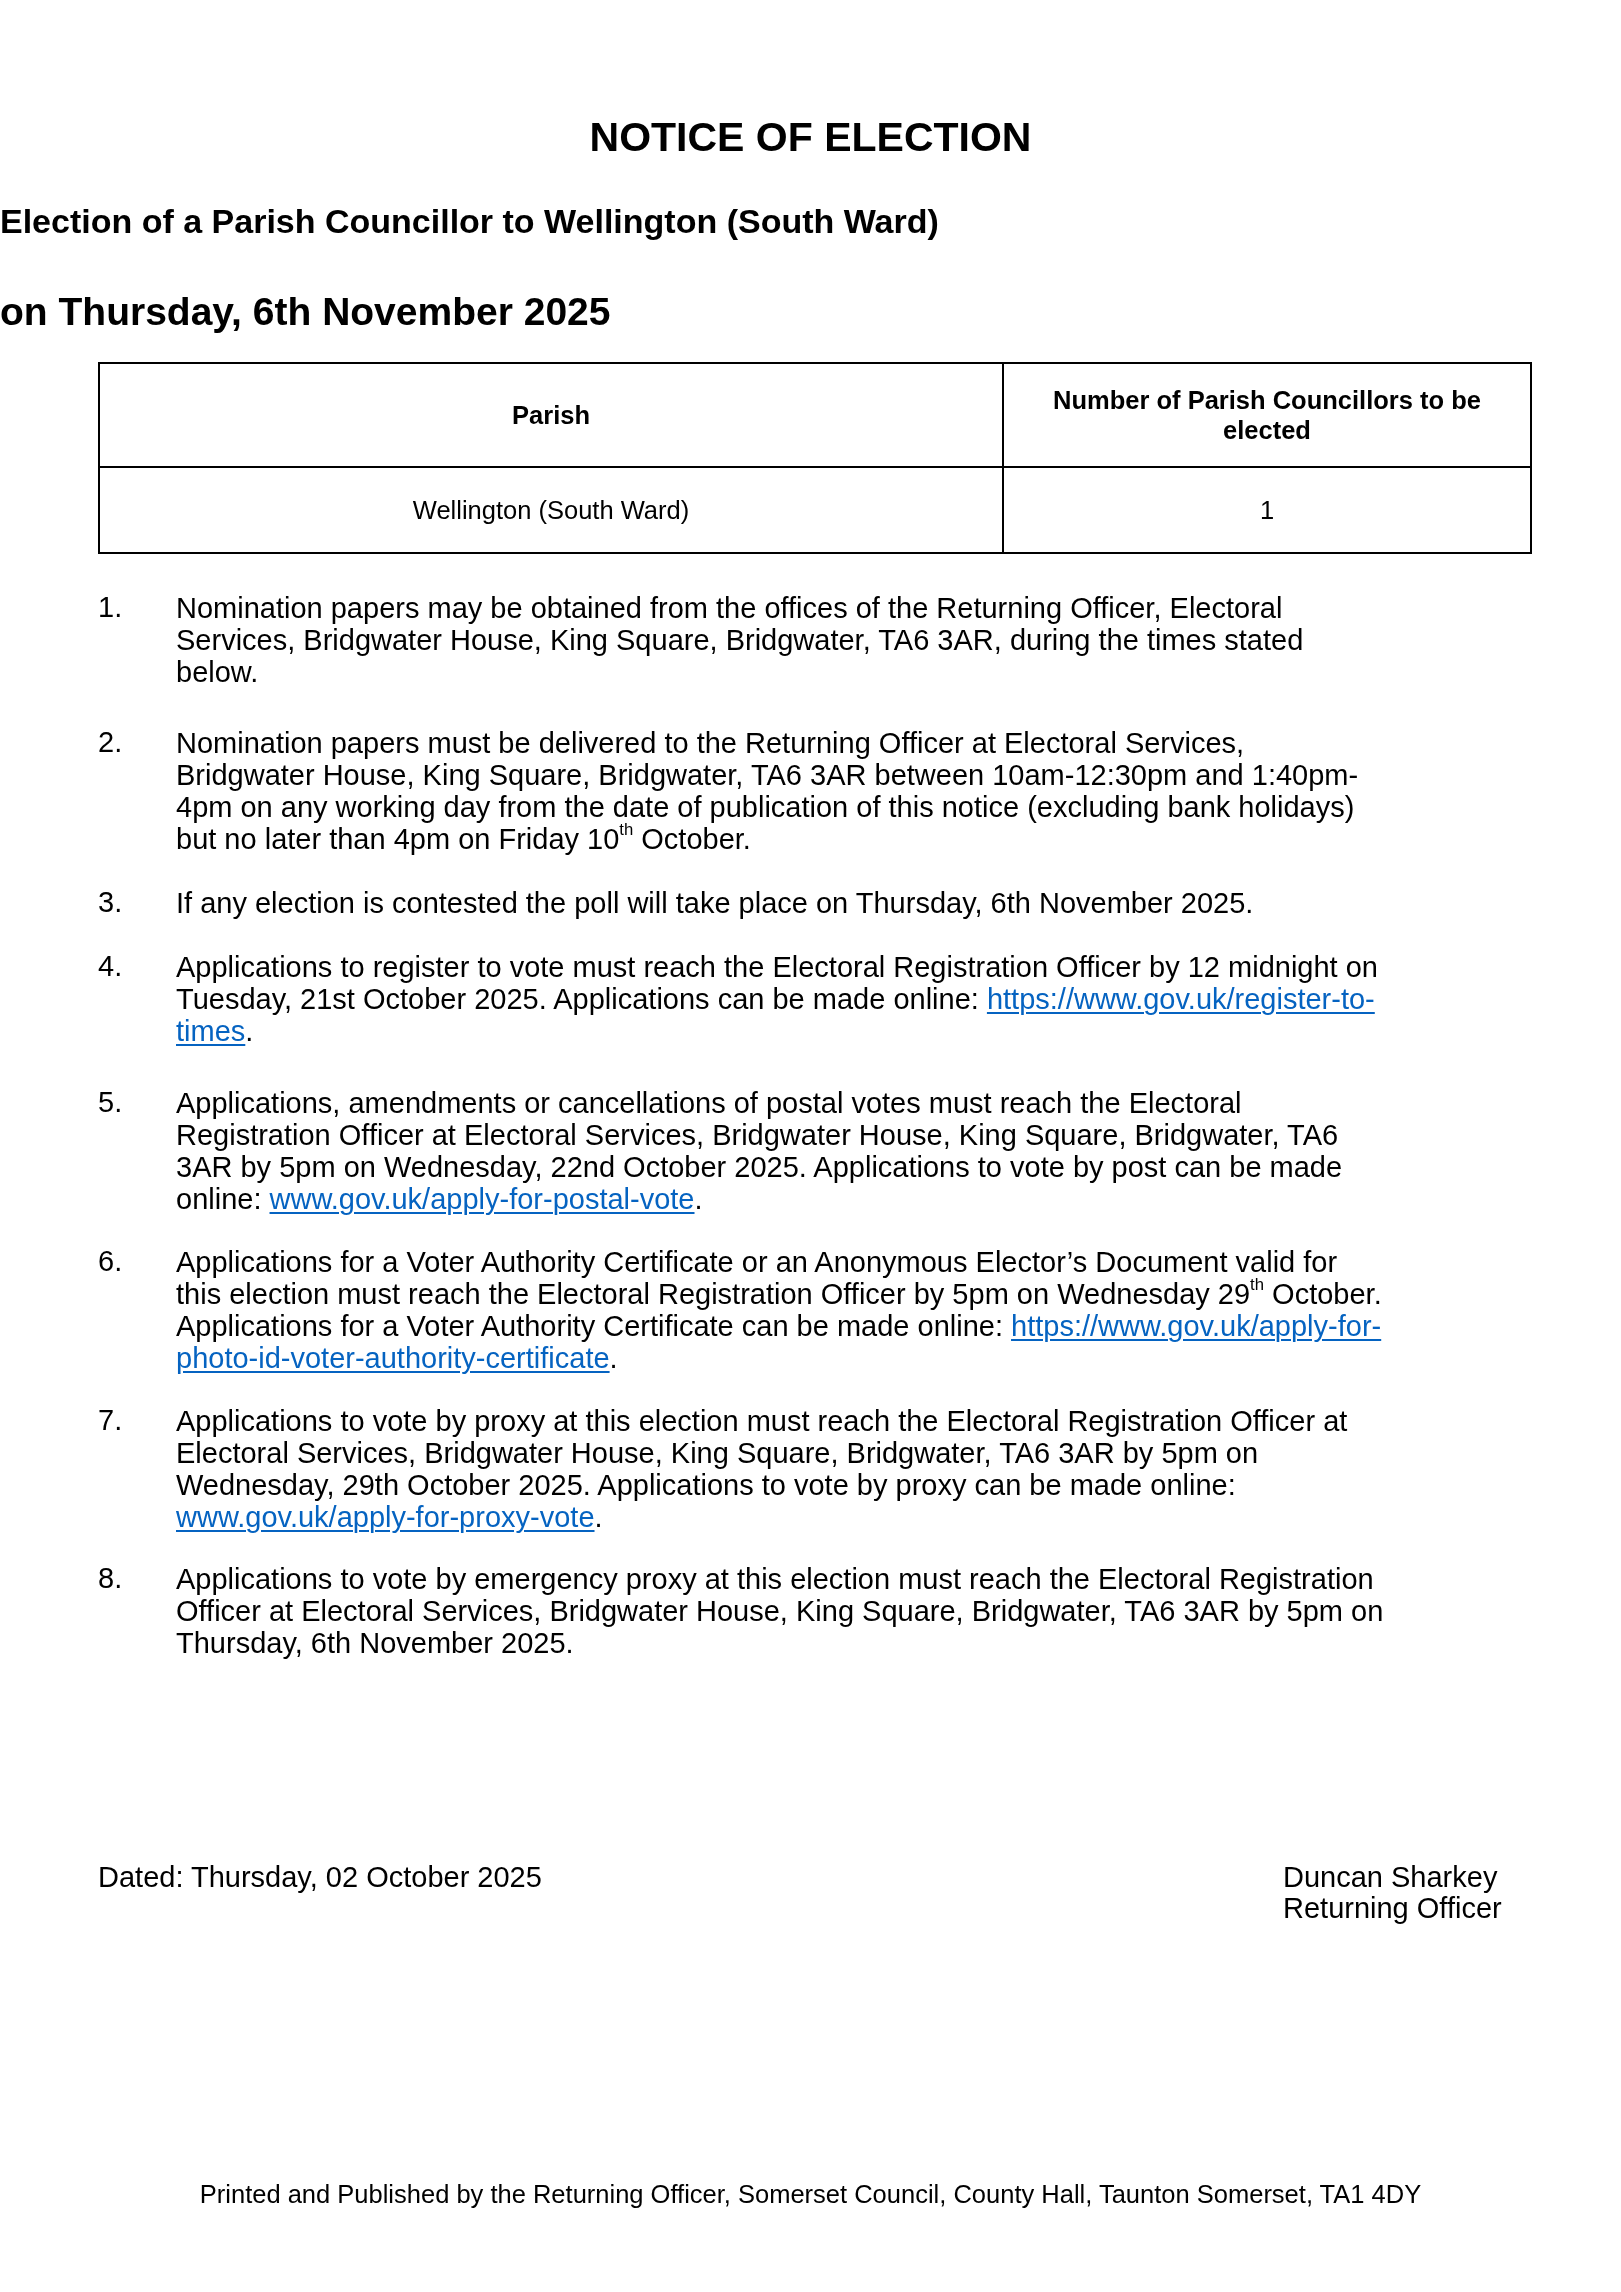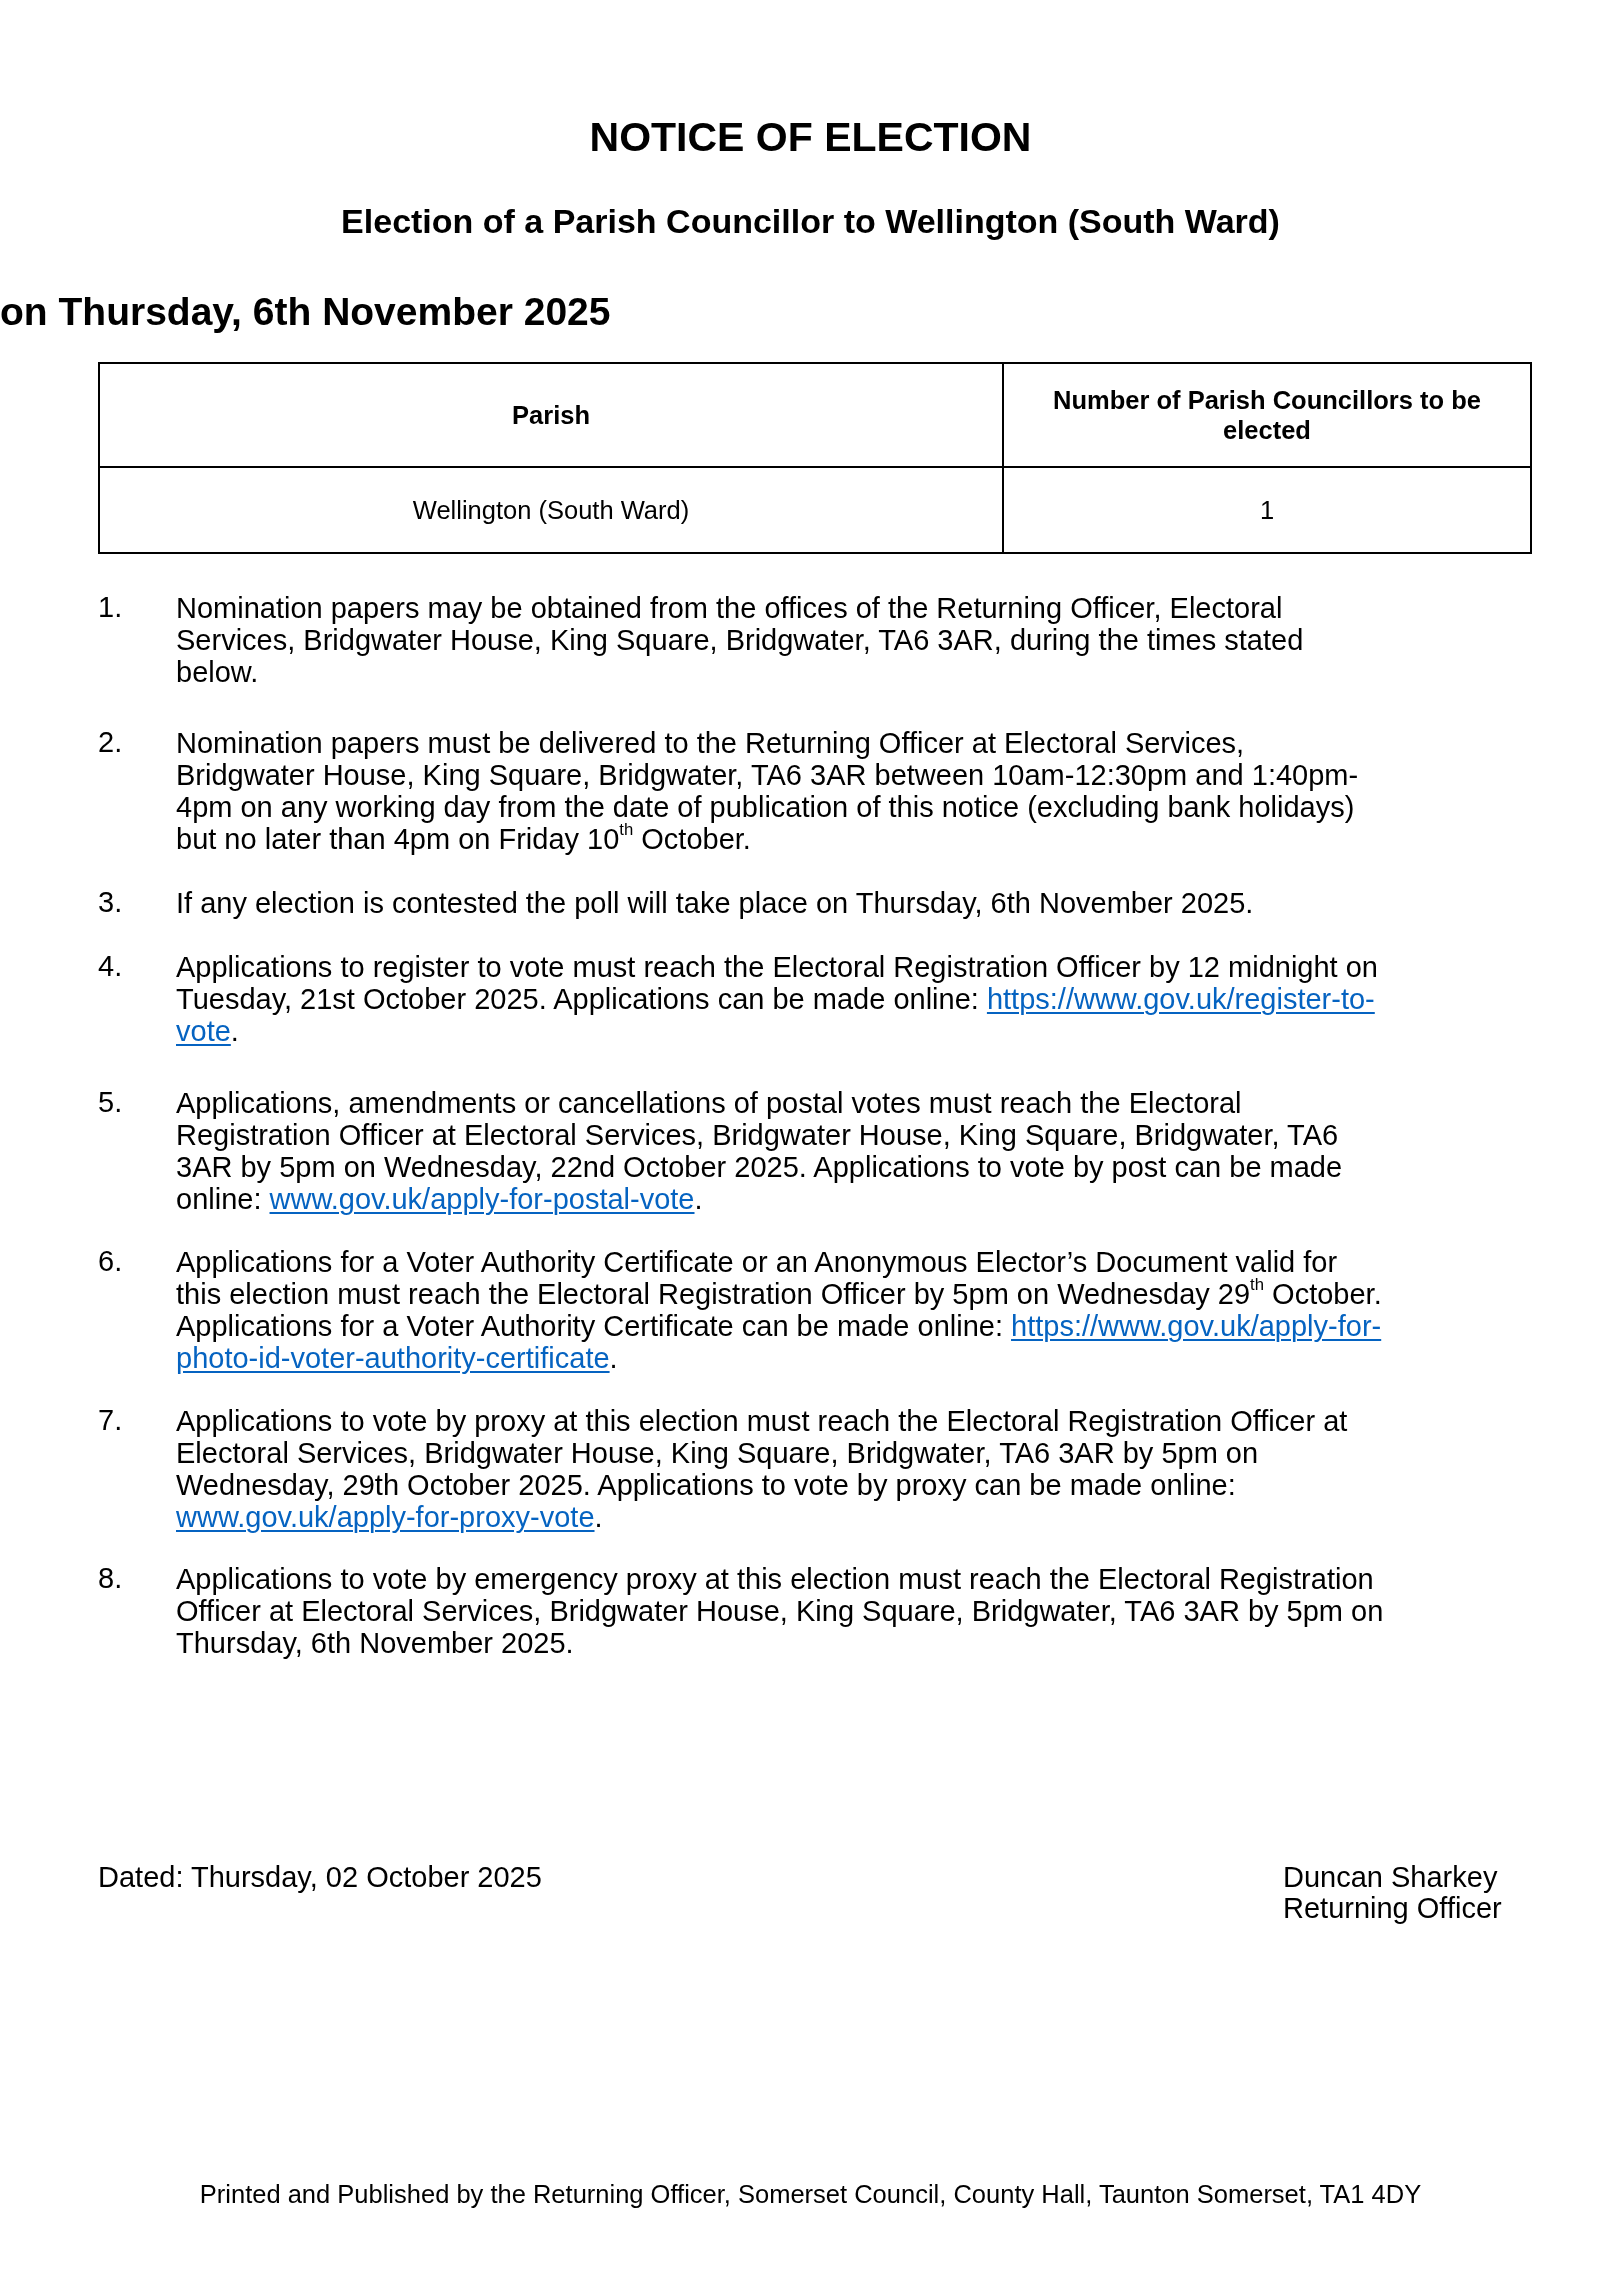--- a/index.html
+++ b/index.html
@@ -7,21 +7,21 @@
     width: 1621px; height: 2293px; position: relative; overflow: hidden;
     font-family: "Liberation Sans", sans-serif; color: #000000;
   }
   .page { position: absolute; left: 0; top: 0; width: 1621px; height: 2293px; }
   .title {
     position: absolute; left: 0; width: 1621px; top: 102px;
     text-align: center; font-weight: bold; font-size: 41px; line-height: 47px; margin-top: 12px;
   }
   .subtitle {
     position: absolute; left: 0; width: 1621px; top: 200px;
-    text-align: center; font-weight: bold; font-size: 34px; line-height: 43px;
+    font-weight: bold; font-size: 34px; line-height: 43px;
   }
   .polldate {
     position: absolute; left: 0; width: 1621px; top: 290px;
     text-align: left; font-weight: bold; font-size: 39px; line-height: 43px;
   }
   table.parish {
     position: absolute; left: 98px; top: 362px; width: 1432px;
     border-collapse: collapse; table-layout: fixed;
   }
   table.parish td, table.parish th {
@@ -110,21 +110,21 @@
       <span class="num">3.</span>
       <div class="body">
           <span class="line"><span>If any election is contested the poll will take place on Thursday, 6th November 2025.</span></span>
         </div>
     </div>
     <div class="item" style="top:359px">
       <span class="num">4.</span>
       <div class="body">
           <span class="line"><span>Applications to register to vote must reach the Electoral Registration Officer by 12 midnight on</span></span>
           <span class="line"><span>Tuesday, 21st October 2025. Applications can be made online: </span><a class="link" style="color: rgb(5, 99, 193);">https://www.gov.uk/register-to-</a></span>
-          <span class="line"><a class="link" style="color: rgb(5, 99, 193);">vote</a><span>.</span></span>
+          <span class="line"><a class="link" style="color: rgb(5, 99, 193);">times</a><span>.</span></span>
         </div>
     </div>
     <div class="item" style="top:495px">
       <span class="num">5.</span>
       <div class="body">
           <span class="line"><span>Applications, amendments or cancellations of postal votes must reach the Electoral</span></span>
           <span class="line"><span>Registration Officer at Electoral Services, Bridgwater House, King Square, Bridgwater, TA6</span></span>
           <span class="line"><span>3AR by 5pm on Wednesday, 22nd October 2025. Applications to vote by post can be made</span></span>
           <span class="line"><span>online: </span><a class="link" style="color: rgb(5, 99, 193);">www.gov.uk/apply-for-postal-vote</a><span>.</span></span>
         </div>

